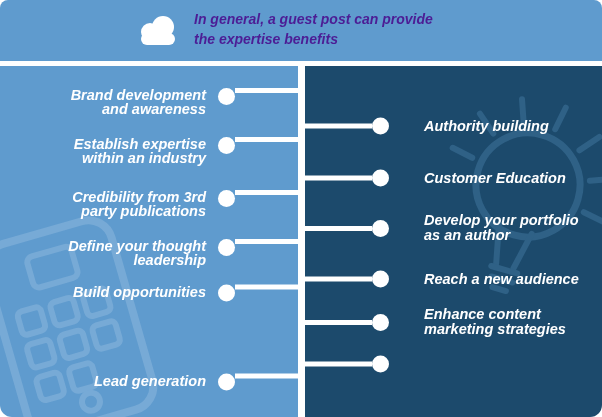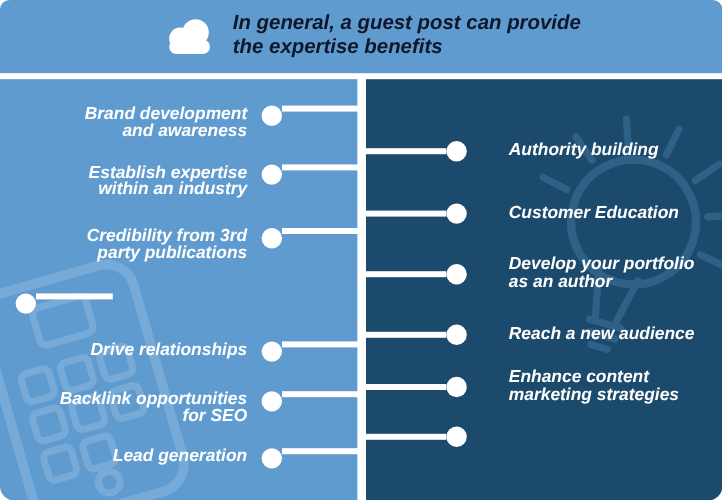--- a/index.html
+++ b/index.html
@@ -3,22 +3,22 @@
 <meta charset="utf-8">
 <style>
   html,body{margin:0;padding:0;background:#fff;}
   .stage{position:relative;width:602px;height:417px;background:#fff;
          font-family:"Liberation Sans",sans-serif;}
   .canvas{position:absolute;inset:0;border-radius:8px 8px 12px 12px;overflow:hidden;}
 
   
   .header{position:absolute;left:0;top:0;width:602px;height:61px;background:#5f9bce;}
   .cloud{position:absolute;left:137px;top:14px;}
-  .title{position:absolute;left:194px;top:9px;color:#0f172a;
-         font-style:italic;font-weight:700;font-size:17px;line-height:20px;}
+  .title{position:absolute;left:194px;top:9px;color:#4c1d95;
+         font-style:italic;font-weight:700;font-size:14px;line-height:20px;}
 
   
   .body{position:absolute;left:0;top:66px;right:0;bottom:0;}
   .left-panel{position:absolute;left:0;top:0;bottom:0;width:298px;background:#5f9bce;overflow:hidden;}
   .divider{position:absolute;left:298px;top:0;bottom:0;width:7px;background:#fff;}
   .right-panel{position:absolute;left:305px;top:0;bottom:0;right:0;background:#1c4a6c;overflow:hidden;}
 
   .wm-phone{position:absolute;left:-15px;top:150px;opacity:.5;}
   .wm-bulb{position:absolute;left:138px;top:19px;}
 
@@ -107,31 +107,27 @@
       <span class="dot"></span>
       <span class="l-line"></span>
     </div>
     <div class="l-item" style="top:138px">
       <div class="l-text">Credibility from 3rd
 party publications</div>
       <span class="dot"></span>
       <span class="l-line"></span>
     </div>
     <div class="l-item" style="top:187px">
+      <div class="l-text">Define your thought
+leadership</div>
       <span class="dot"></span>
       <span class="l-line"></span>
     </div>
     <div class="l-item" style="top:227px">
-      <div class="l-text">Drive relationships</div>
-      <span class="dot"></span>
-      <span class="l-line"></span>
-    </div>
-    <div class="l-item" style="top:274px">
-      <div class="l-text">Backlink opportunities
-for SEO</div>
+      <div class="l-text">Build opportunities</div>
       <span class="dot"></span>
       <span class="l-line"></span>
     </div>
     <div class="l-item" style="top:316px">
       <div class="l-text">Lead generation</div>
       <span class="dot"></span>
       <span class="l-line"></span>
     </div>
 
     <div class="r-item" style="top:60px">

